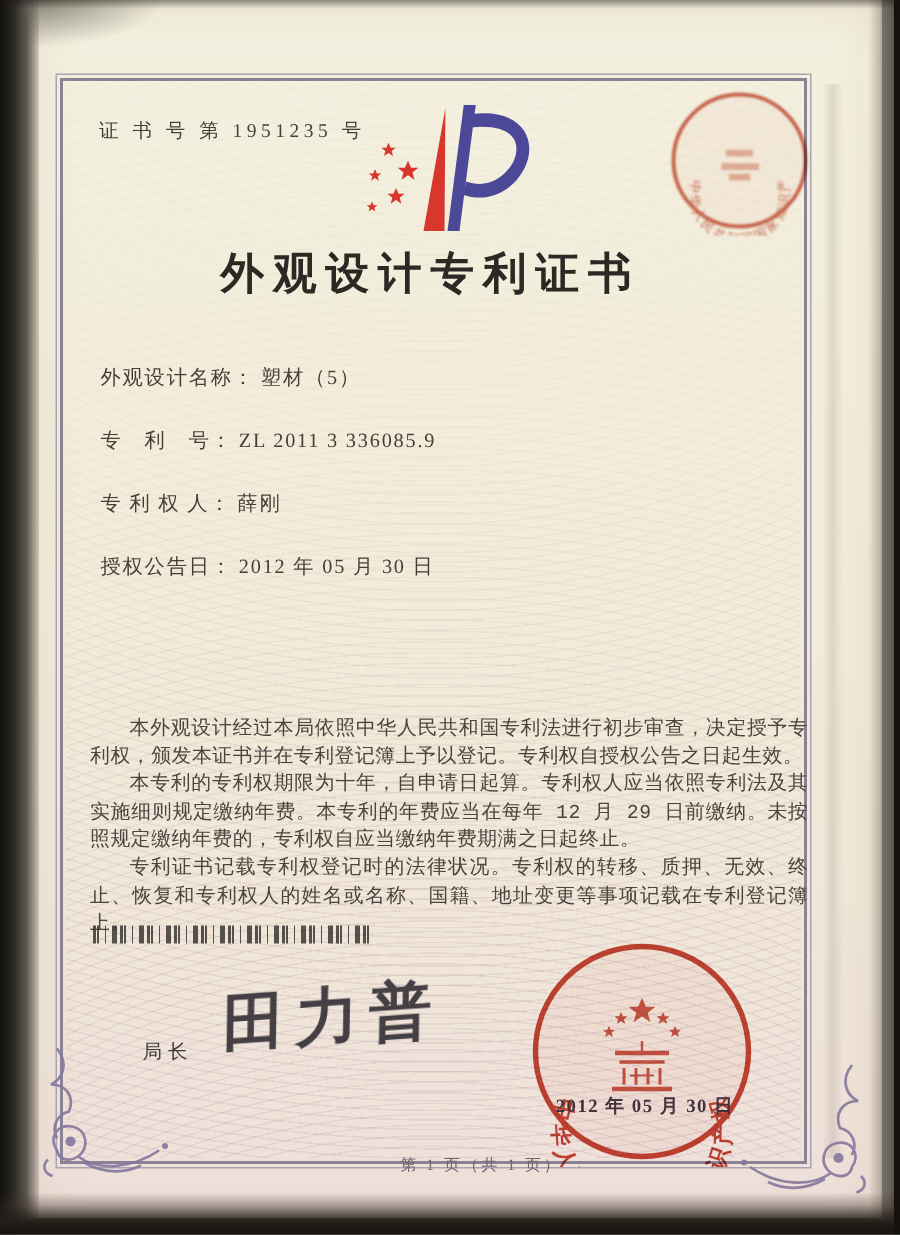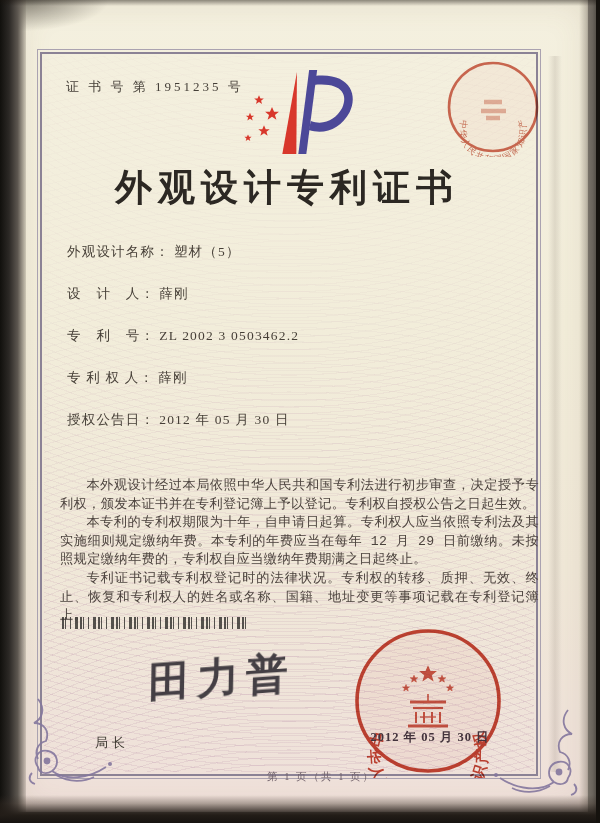--- a/index.html
+++ b/index.html
@@ -37,36 +37,36 @@
     background:
       repeating-radial-gradient(130% 95% at 50% -45%, rgba(187,138,168,.17) 0 1px, rgba(0,0,0,0) 1px 6px),
       repeating-radial-gradient(150% 105% at 50% 165%, rgba(176,128,162,.15) 0 1px, rgba(0,0,0,0) 1px 7px);
     -webkit-mask-image:linear-gradient(180deg,rgba(0,0,0,.16) 0%,rgba(0,0,0,.22) 28%,rgba(0,0,0,.7) 60%,#000 84%);
     mask-image:linear-gradient(180deg,rgba(0,0,0,.16) 0%,rgba(0,0,0,.22) 28%,rgba(0,0,0,.7) 60%,#000 84%);
   }
 
   
   .cert-no { position:absolute; left:66px; top:78px; font-size:13px; letter-spacing:3px; color:#453f38; }
   .title   { position:absolute; left:40px; top:163px; width:494px; text-align:center;
-             font-size:37px; font-weight:600; letter-spacing:6px; color:#2c2823; margin:0; }
+             font-size:29px; font-weight:600; letter-spacing:6px; color:#2c2823; margin:0; }
   .fields  { position:absolute; left:67px; top:243px; }
   .frow    { height:19px; margin-bottom:23px; font-size:13.5px; letter-spacing:1.2px; color:#463f37; white-space:nowrap; }
   .frow .val { margin-left:4px;font-family:Liberation Serif, serif; }
   .paras   { position:absolute; left:60px; top:477px; width:479px;
              font-size:13.2px; line-height:18.6px; letter-spacing:.4px; color:#4c433e; text-align:justify;font-family:Liberation Mono, monospace; }
   .paras p { margin:0; text-indent:2em; }
 
   .barcode { position:absolute; left:62px; top:617px; width:186px; height:12px; opacity:.82;
     background:repeating-linear-gradient(90deg,
       #33312e 0 2px, transparent 2px 3px,
       #33312e 3px 4px, transparent 4px 8px,
       #33312e 8px 9px, transparent 9px 13px,
       #33312e 13px 16px, transparent 16px 18px); }
 
-  .sig-title { position:absolute; left:95px; top:692px; font-size:13px; letter-spacing:4px; color:#3d3831;margin-top:42px; }
+  .sig-title { position:absolute; left:95px; top:692px; font-size:13px; letter-spacing:4px; color:#3d3831; }
   .sig-name  { position:absolute; left:148px; top:650px; font-size:42px; font-weight:600;
                letter-spacing:7px; color:#2e2a31; opacity:.88;
                transform:rotate(-4deg) skewX(-5deg); filter:blur(.2px); }
 
   .issue-date { position:absolute; left:350px; top:729px; width:160px; text-align:center; z-index:6;
                 font-size:12.5px; letter-spacing:1px; color:#43333c; font-weight:600; }
   .footer { position:absolute; left:40px; top:770px; width:494px; text-align:center; z-index:3;
             font-size:10.5px; letter-spacing:2px; color:#70616a;padding-left:34px; }
 
   
@@ -123,24 +123,21 @@
     </g>
   </svg>
 
   <h1 class="title">外观设计专利证书</h1>
 
   <div class="fields">
     <div class="frow">
       <span>外观设计名称：</span><span class="val">塑材（5）</span>
     </div>
     <div class="frow">
-      <span>设　计　人：</span><span class="val">薛刚</span>
-    </div>
-    <div class="frow">
-      <span>专　利　号：</span><span class="val">ZL 2002 3 0503462.2</span>
+      <span>专　利　号：</span><span class="val">ZL 2011 3 336085.9</span>
     </div>
     <div class="frow">
       <span>专 利 权 人：</span><span class="val">薛刚</span>
     </div>
     <div class="frow">
       <span>授权公告日：</span><span class="val">2012 年 05 月 30 日</span>
     </div>
   </div>
 
   <div class="paras">

